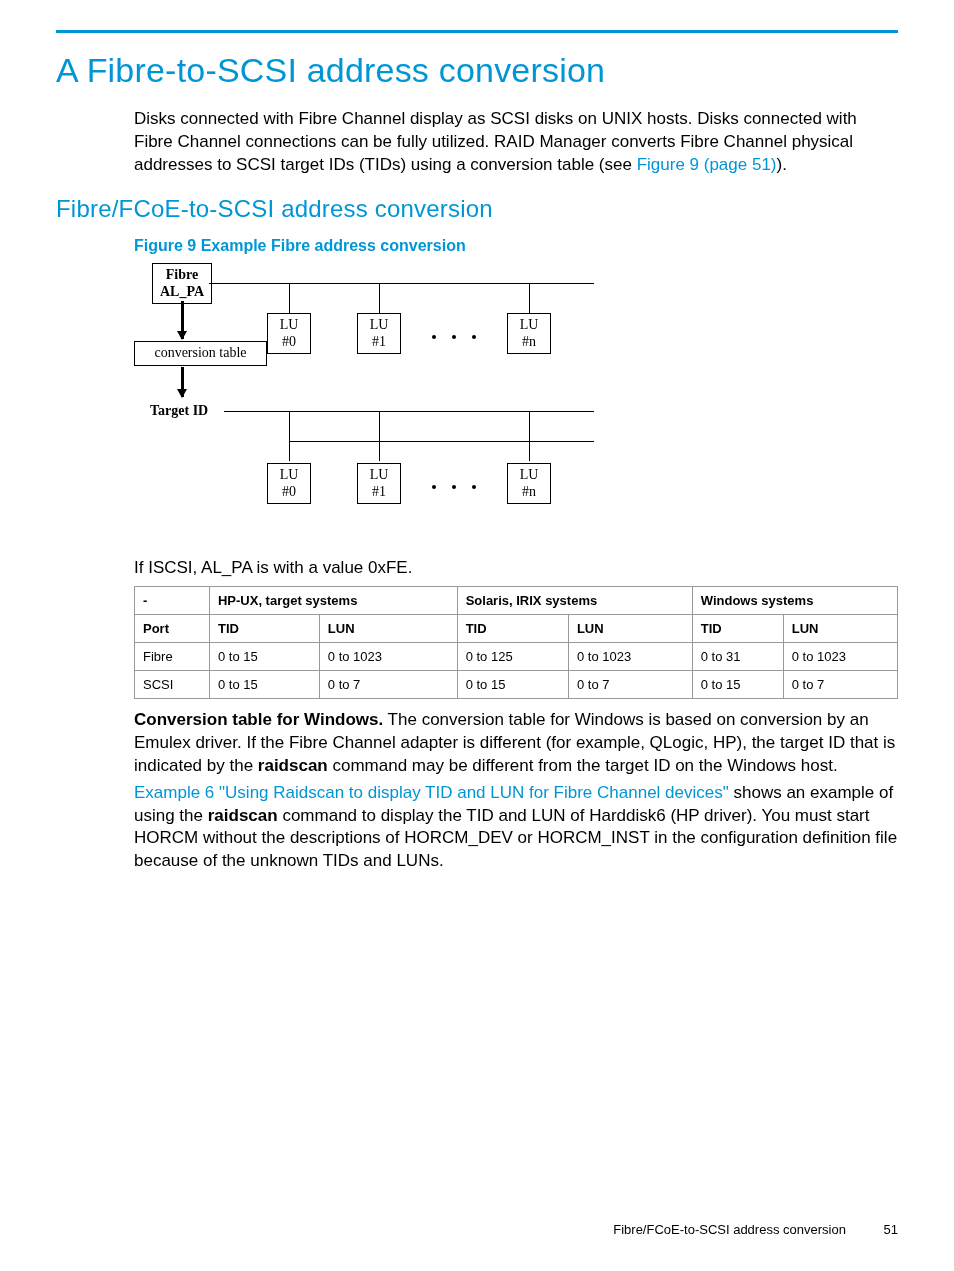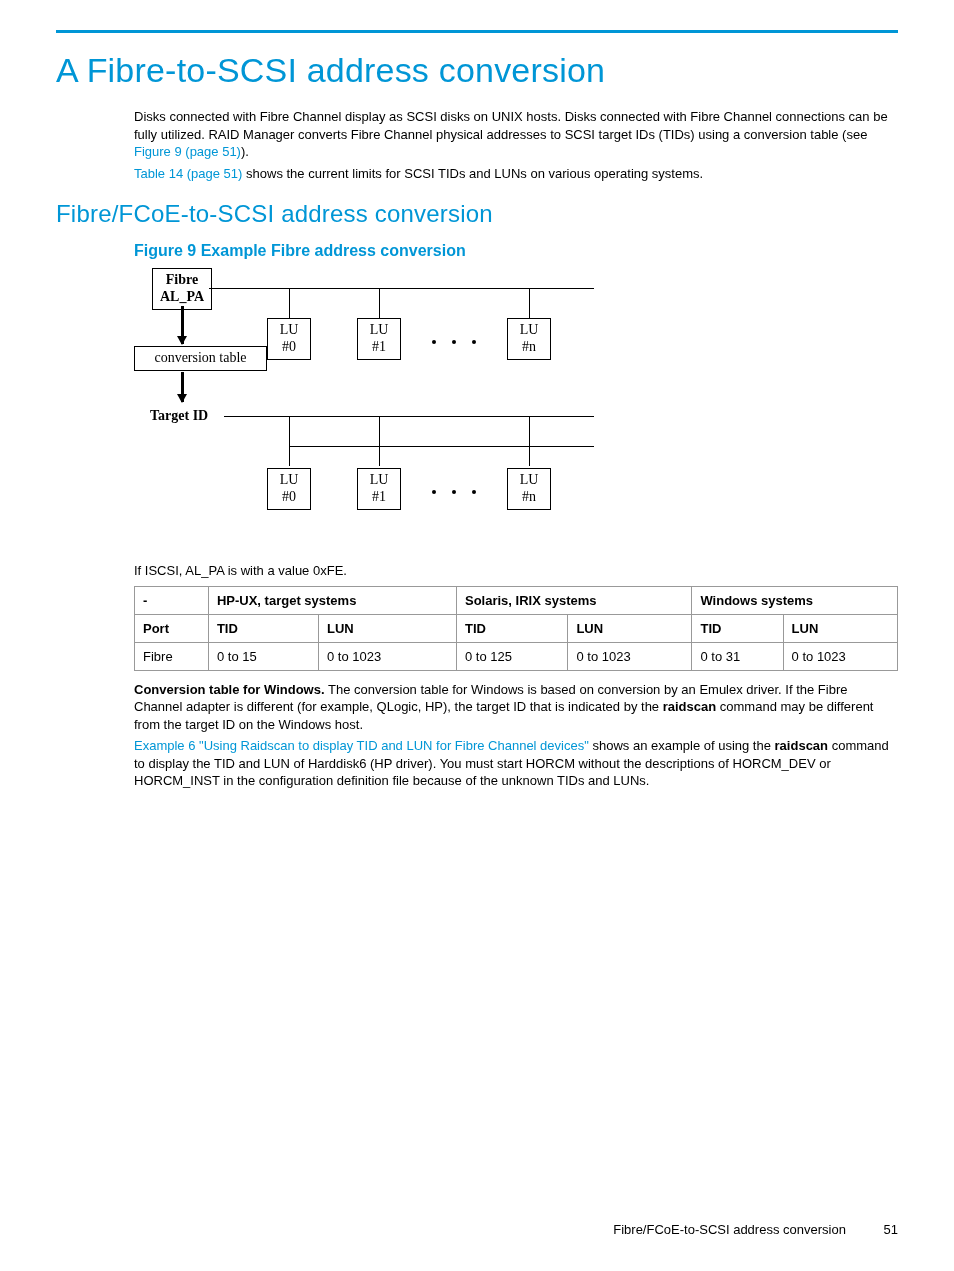--- a/index.html
+++ b/index.html
@@ -33,21 +33,21 @@
     color: #0096d6;
     font-size: 24px;
     margin: 18px 0 14px 0;
     letter-spacing: 0.2px;
   }
   .body-indent {
     margin-left: 78px;
   }
   p {
     font-family: "Century Gothic", "Avant Garde", Arial, sans-serif;
-    font-size: 13px;
+    font-size: 17px;
     line-height: 1.35;
     margin: 0 0 4px 0;
     color: #000;
   }
   .link { color: #0096d6; }
   .caption {
     font-family: Arial, sans-serif;
     font-weight: bold;
     color: #0096d6;
     font-size: 16px;
@@ -112,23 +112,20 @@
 
 <div class="page">
   <div class="top-rule"></div>
 
   <h1>A Fibre-to-SCSI address conversion</h1>
 
   <div class="body-indent">
     <p>
       <span>Disks connected with Fibre Channel display as SCSI disks on UNIX hosts. Disks connected with Fibre Channel connections can be fully utilized. RAID Manager converts Fibre Channel physical addresses to SCSI target IDs (TIDs) using a conversion table (see </span><span class="link">Figure 9 (page 51)</span><span>).</span>
     </p>
-    <p>
-      <span class="link">Table 14 (page 51)</span><span> shows the current limits for SCSI TIDs and LUNs on various operating systems.</span>
-    </p>
   </div>
 
   <h2>Fibre/FCoE-to-SCSI address conversion</h2>
 
   <div class="body-indent">
     <div class="caption">Figure 9 Example Fibre address conversion</div>
 
     <div class="figure">
       <div class="diagram">
 
@@ -211,20 +208,29 @@
       <tbody>
         <tr>
           <td>Fibre</td>
           <td>0 to 15</td>
           <td>0 to 1023</td>
           <td>0 to 125</td>
           <td>0 to 1023</td>
           <td>0 to 31</td>
           <td>0 to 1023</td>
         </tr>
+        <tr>
+          <td>SCSI</td>
+          <td>0 to 15</td>
+          <td>0 to 7</td>
+          <td>0 to 15</td>
+          <td>0 to 7</td>
+          <td>0 to 15</td>
+          <td>0 to 7</td>
+        </tr>
       </tbody>
     </table>
 
     <p>
       <b>Conversion table for Windows.</b><span> The conversion table for Windows is based on conversion by an Emulex driver. If the Fibre Channel adapter is different (for example, QLogic, HP), the target ID that is indicated by the </span><b>raidscan</b><span> command may be different from the target ID on the Windows host.</span>
     </p>
 
     <p>
       <span class="link">Example 6 "Using Raidscan to display TID and LUN for Fibre Channel devices"</span><span> shows an example of using the </span><b>raidscan</b><span> command to display the TID and LUN of Harddisk6 (HP driver). You must start HORCM without the descriptions of HORCM_DEV or HORCM_INST in the configuration definition file because of the unknown TIDs and LUNs.</span>
     </p>

